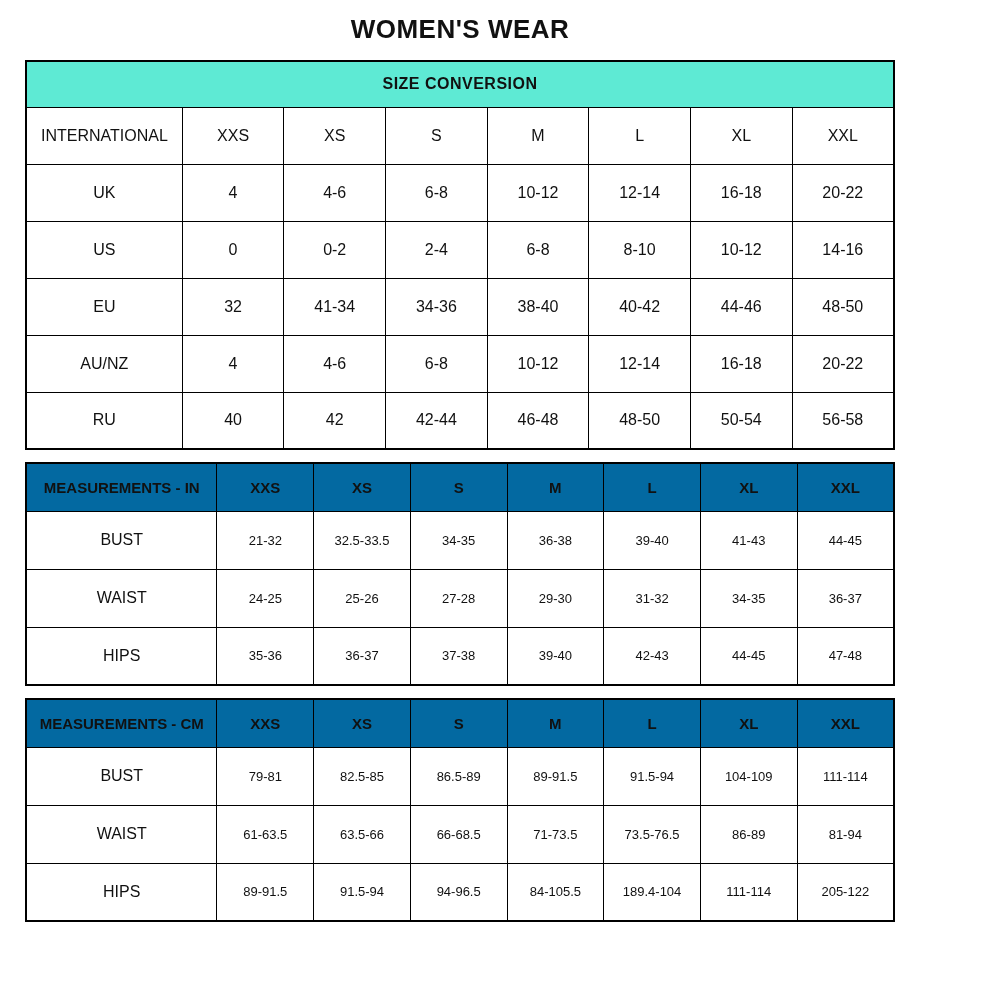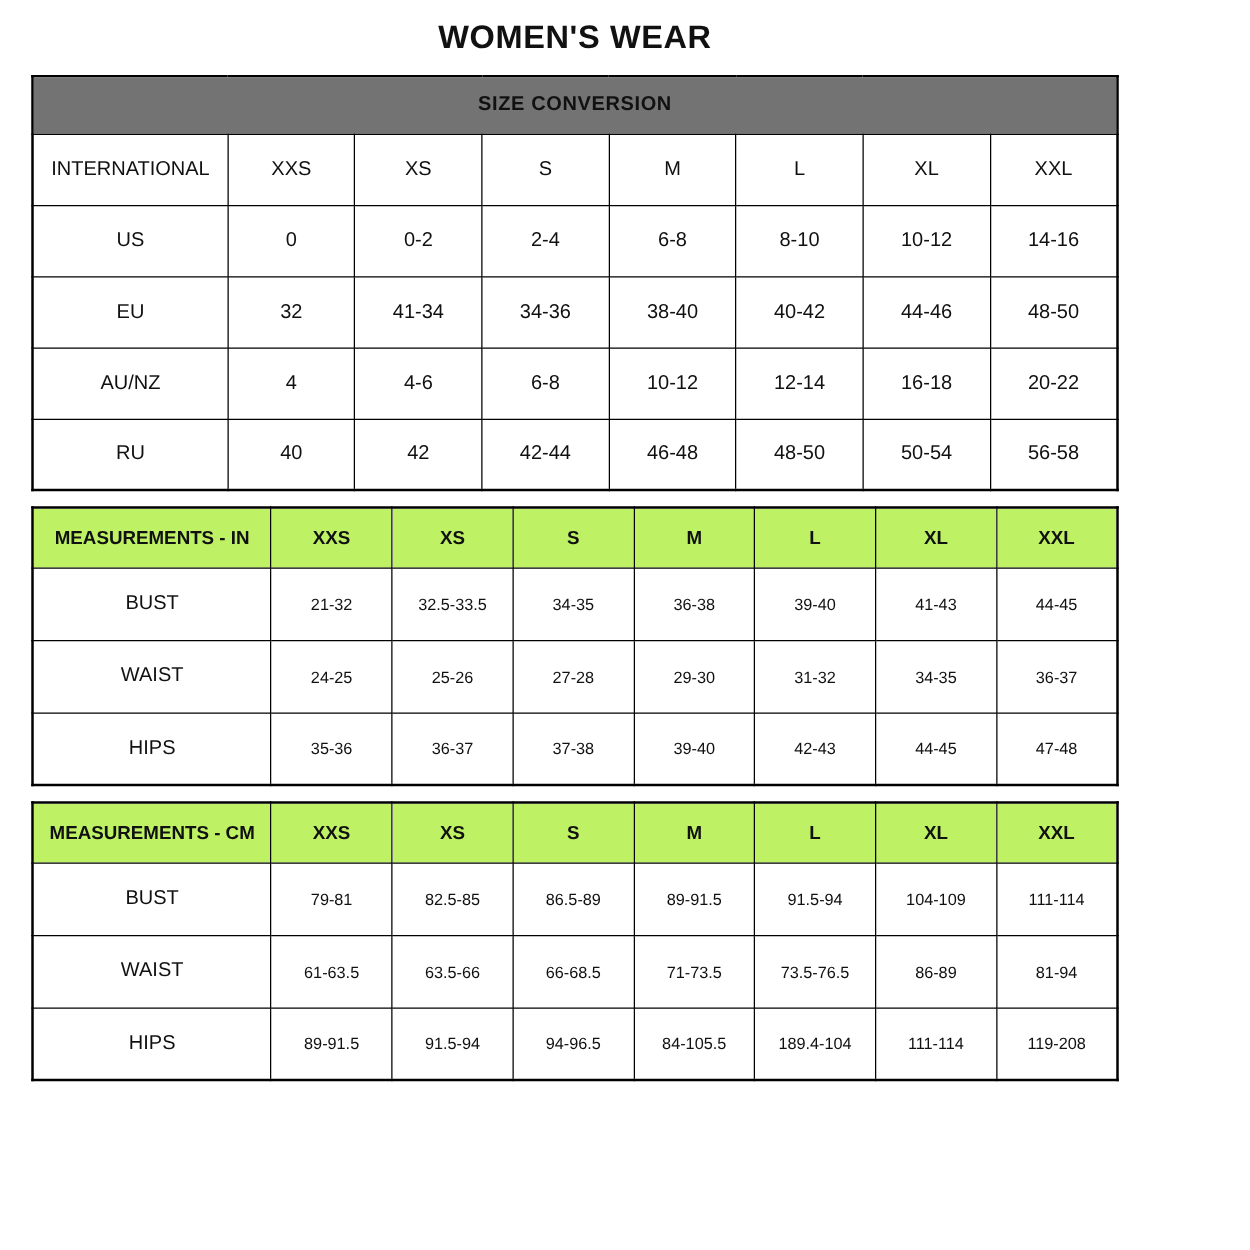--- a/index.html
+++ b/index.html
@@ -33,31 +33,31 @@
   td {
     border: 1.5px solid #000;
     text-align: center;
     vertical-align: middle;
     padding: 2px 4px;
     overflow: hidden;
   }
   
   .t1 .banner {
     height: 46px;
-    background: #737373;
+    background: #5eead4;
     font-weight: bold;
     font-size: 16px;
     letter-spacing: 0.5px;
   }
   .t1 td { font-size: 16px; height: 57px; }
   
   .t2 td { height: 58px; font-size: 13px; }
   .t2 tr.head td {
     height: 48px;
-    background: #bef264;
+    background: #0369a1;
     font-weight: bold;
     font-size: 15px;
   }
   .t2 td.label-col { font-size: 16px; }
   .t2 tr.head td.label-col { font-size: 15px; }
 </style>
 </head>
 <body>
 
 <div class="page">
@@ -83,20 +83,30 @@
     <tbody id="t1-body">
         <tr>
           <td class="label-col">INTERNATIONAL</td>
           <td style="font-size: 16px;">XXS</td>
           <td style="font-size: 16px;">XS</td>
           <td style="font-size: 16px;">S</td>
           <td style="font-size: 16px;">M</td>
           <td style="font-size: 16px;">L</td>
           <td style="font-size: 16px;">XL</td>
           <td style="font-size: 16px;">XXL</td>
+        </tr>
+        <tr>
+          <td class="label-col">UK</td>
+          <td>4</td>
+          <td>4-6</td>
+          <td>6-8</td>
+          <td>10-12</td>
+          <td>12-14</td>
+          <td>16-18</td>
+          <td>20-22</td>
         </tr>
         <tr>
           <td class="label-col">US</td>
           <td>0</td>
           <td>0-2</td>
           <td>2-4</td>
           <td>6-8</td>
           <td>8-10</td>
           <td>10-12</td>
           <td>14-16</td>
@@ -232,18 +242,18 @@
           <td>81-94</td>
         </tr>
         <tr>
           <td class="label-col">HIPS</td>
           <td>89-91.5</td>
           <td>91.5-94</td>
           <td>94-96.5</td>
           <td>84-105.5</td>
           <td>189.4-104</td>
           <td>111-114</td>
-          <td>119-208</td>
+          <td>205-122</td>
         </tr>
       </tbody>
   </table>
 
 </div>
 
 </body></html>

